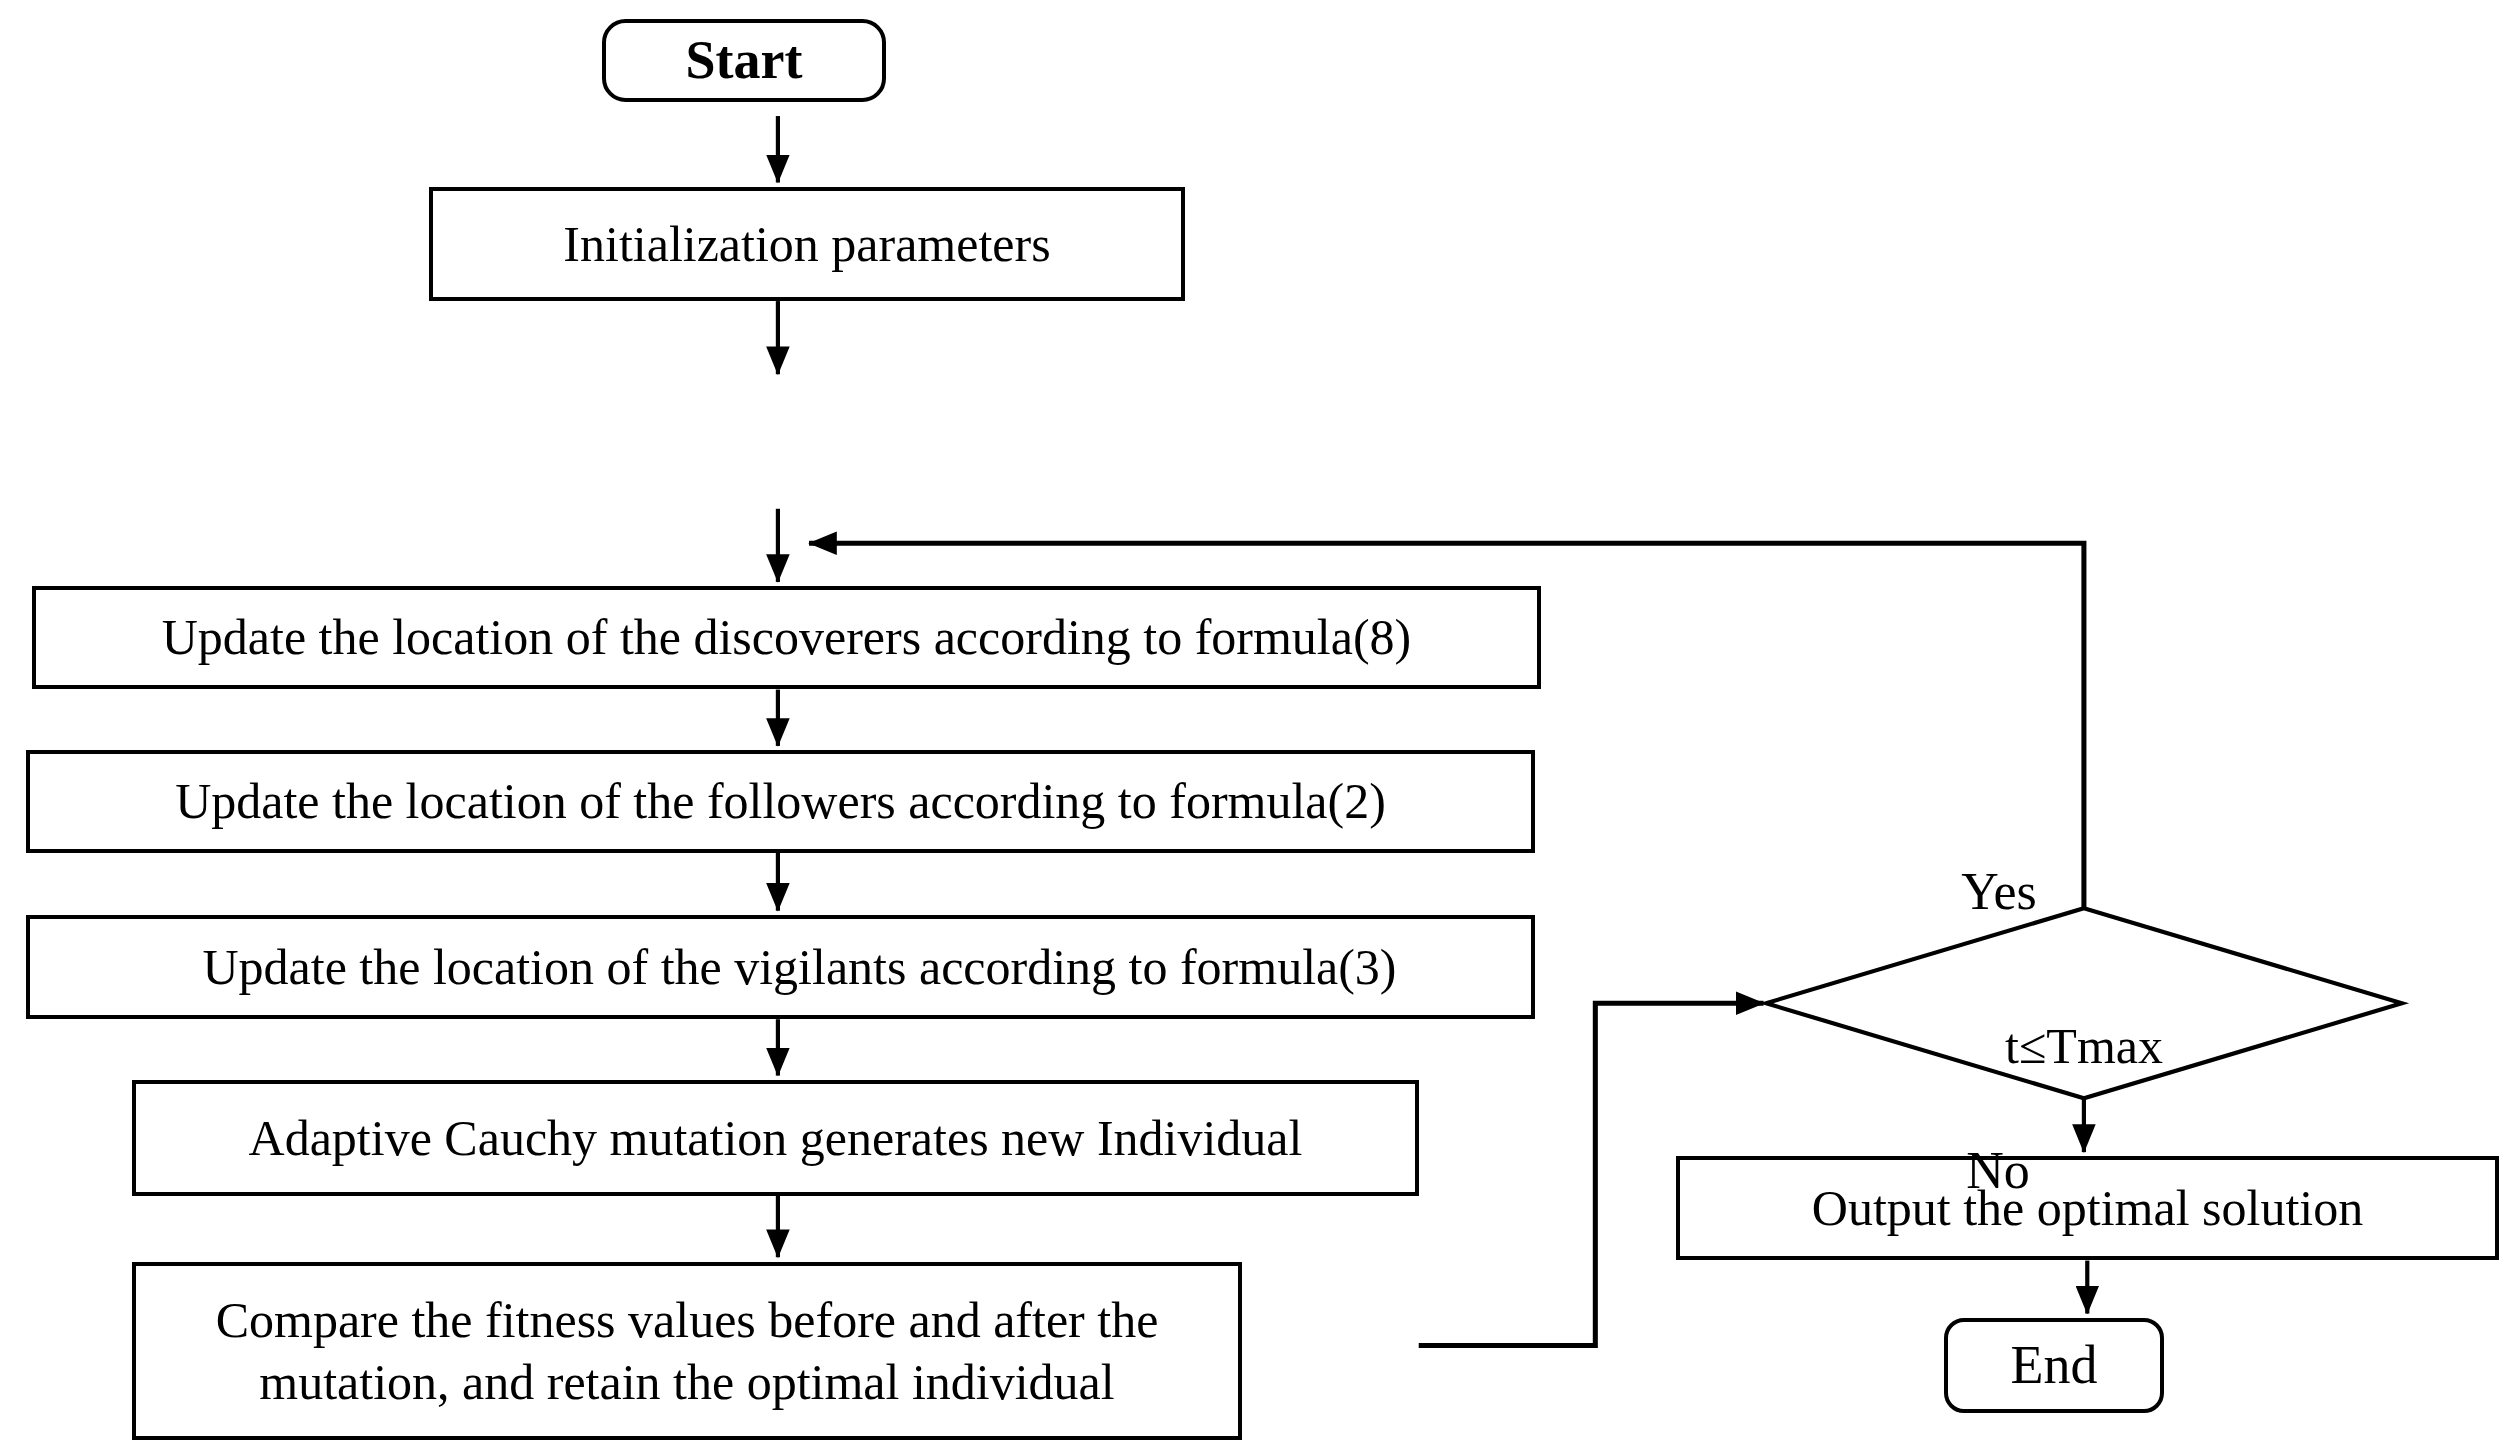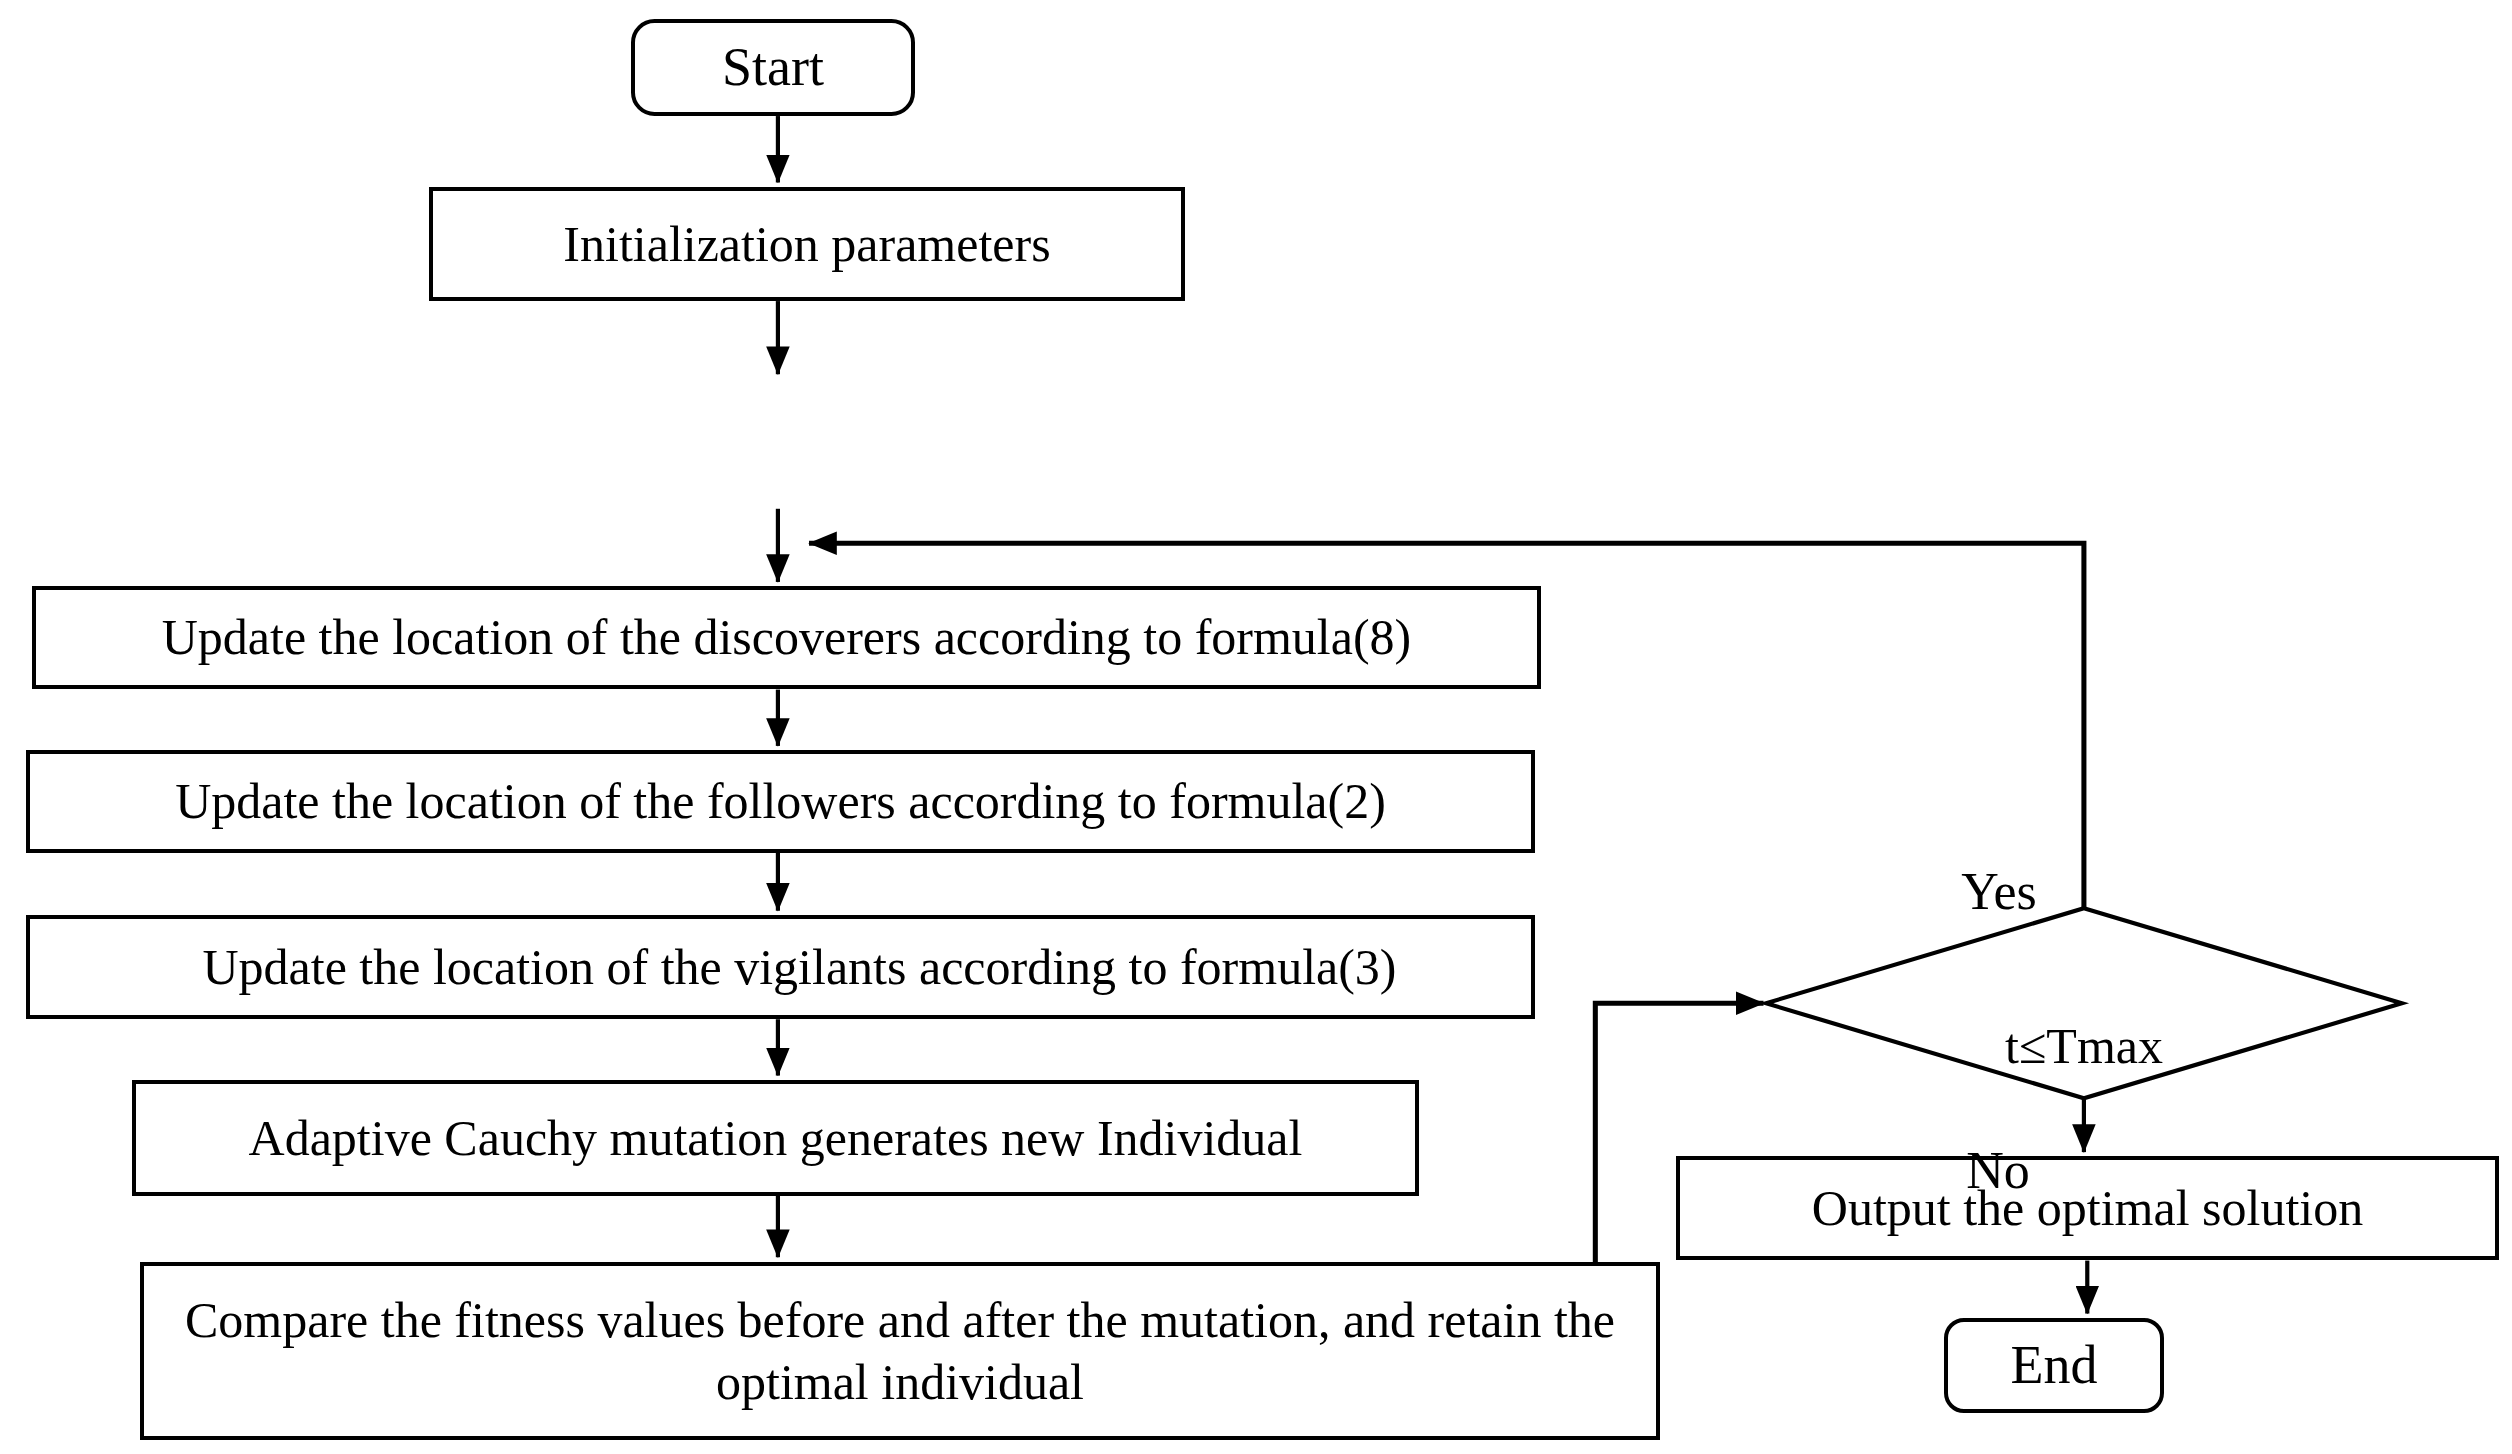--- a/index.html
+++ b/index.html
@@ -36,28 +36,28 @@
   }
   .edge-label {
     position: absolute;
     transform: translate(-50%, -50%);
     color: #000000;
     font-size: 52px;
     white-space: nowrap;
     margin-top: 43px;
   }
   
-  #n-start        { left: 631px;  top: 19.3px;   width: 284px;  height: 97px; }
+  #n-start        { left: 602px;  top: 19.3px;   width: 284px;  height: 83px; font-weight: bold; }
   #n-init-params  { left: 429px;  top: 187px;  width: 756px;  height: 114px; }
   #n-init-pop     { left: 128px;  top: 378px;  width: 1302px; height: 130px; padding: 0 40px; }
   #n-discoverers  { left: 32px;   top: 586px;  width: 1509px; height: 103px; font-family: Liberation Serif, serif; }
   #n-followers    { left: 26px;   top: 750px;  width: 1509px; height: 103px; }
   #n-vigilants    { left: 26px;   top: 915px; width: 1509px; height: 104px; padding-left: 38px; }
   #n-cauchy       { left: 132px;  top: 1080px; width: 1287px; height: 116px; text-align: right; }
-  #n-compare      { left: 140px;  top: 1262px; width: 1520px; height: 178px; padding: 0 11.8px; }
+  #n-compare      { left: 132px;  top: 1262px; width: 1110px; height: 178px; padding: 0 11.8px; }
   #n-output       { left: 1676px; top: 1156px; width: 823px;  height: 104px; }
   #n-end          { left: 1944px; top: 1318px; width: 220px;  height: 95px; border-radius: 20px; }
   #lbl-cond       { left: 2084px; top: 1003px; font-size: 50px; }
   #lbl-yes        { left: 1999px; top: 848px; }
   #lbl-no         { left: 1998px; top: 1127px; }
 </style>
 </head>
 <body>
 
 <div class="stage">

